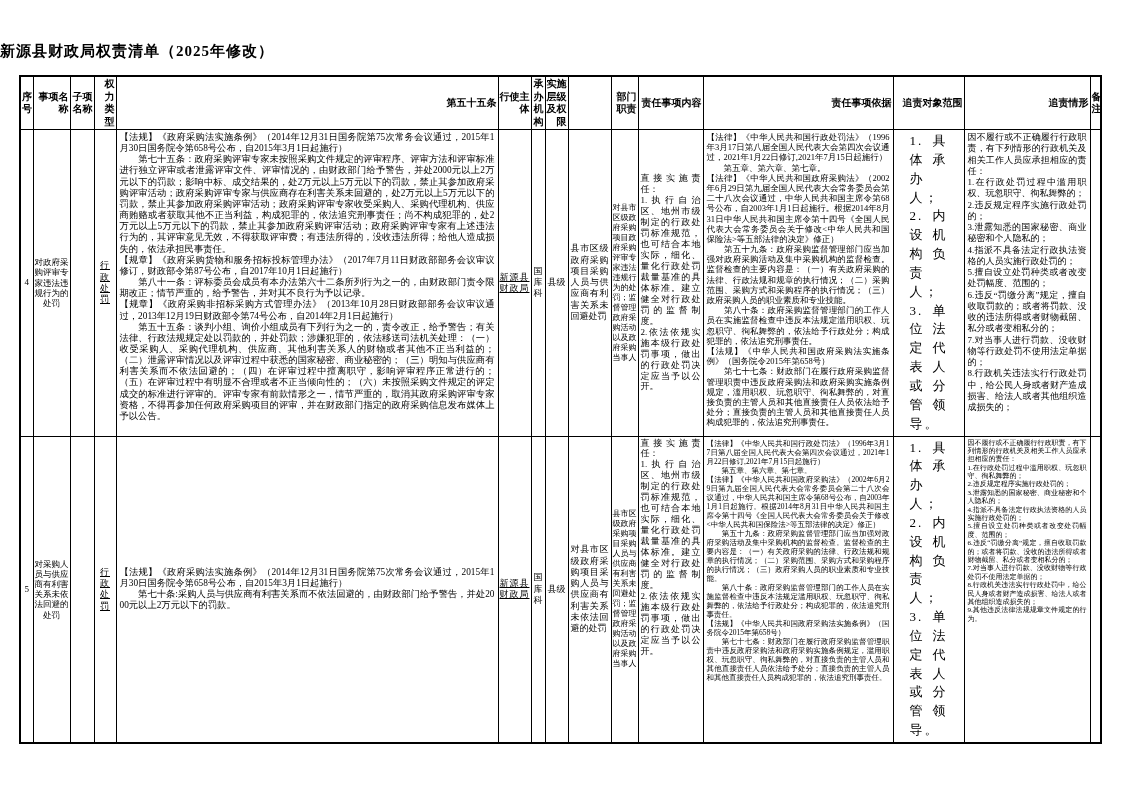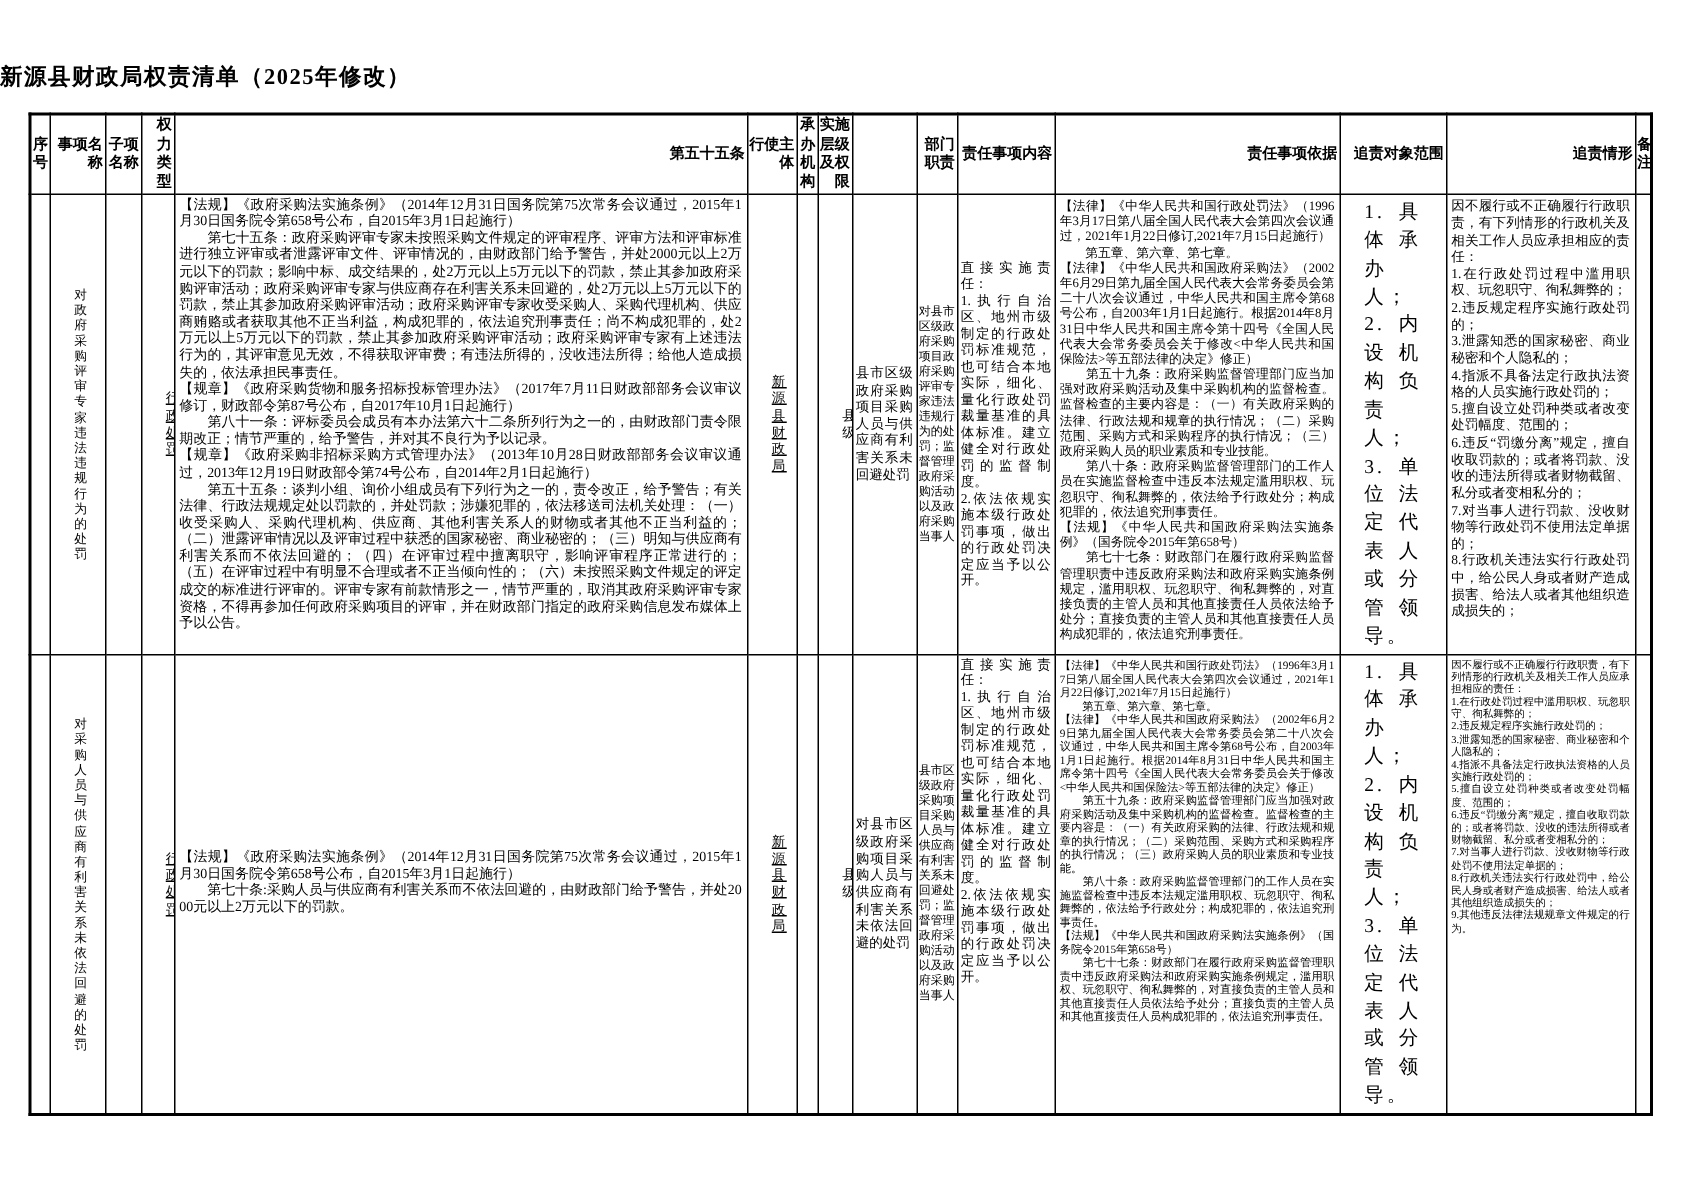--- a/index.html
+++ b/index.html
@@ -8,21 +8,21 @@
   .page-title { font-weight:bold; font-size:15px;
     padding-top:42px; letter-spacing:1px; }
   table.power-list { border-collapse:collapse; table-layout:fixed;
     margin:14px 0 0 19px; width:1081px; border:2px solid #000; }
   th, td { border:1px solid #000; overflow:hidden; }
   th { font-size:10px; font-weight:bold; text-align:right; vertical-align:middle;
     padding:1px; line-height:1.25; word-break:break-all; }
   tr.hdr { height:33px; }
   tr.row4 { height:283px; }
   tr.row5 { height:288px; }
-  td { font-size:9px; line-height:1.25; vertical-align:middle; padding:16px;
+  td { font-size:9px; line-height:1.25; vertical-align:middle; padding:1px;
     word-break:break-all; }
   td.center { text-align:center; }
   td.block { vertical-align:top; text-align:justify; padding:2px 3px;
     white-space:pre-wrap; }
   td.vmid { vertical-align:middle; }
   td.impl { font-size:9.3px; line-height:1.2; }
   td.s85 { font-size:8.5px; line-height:1.2; }
   td.s9  { font-size:9px;  line-height:1.25; }
   td.s75 { font-size:7.5px; line-height:1.2; }
   td.s70 { font-size:7px;  line-height:1.2; }

